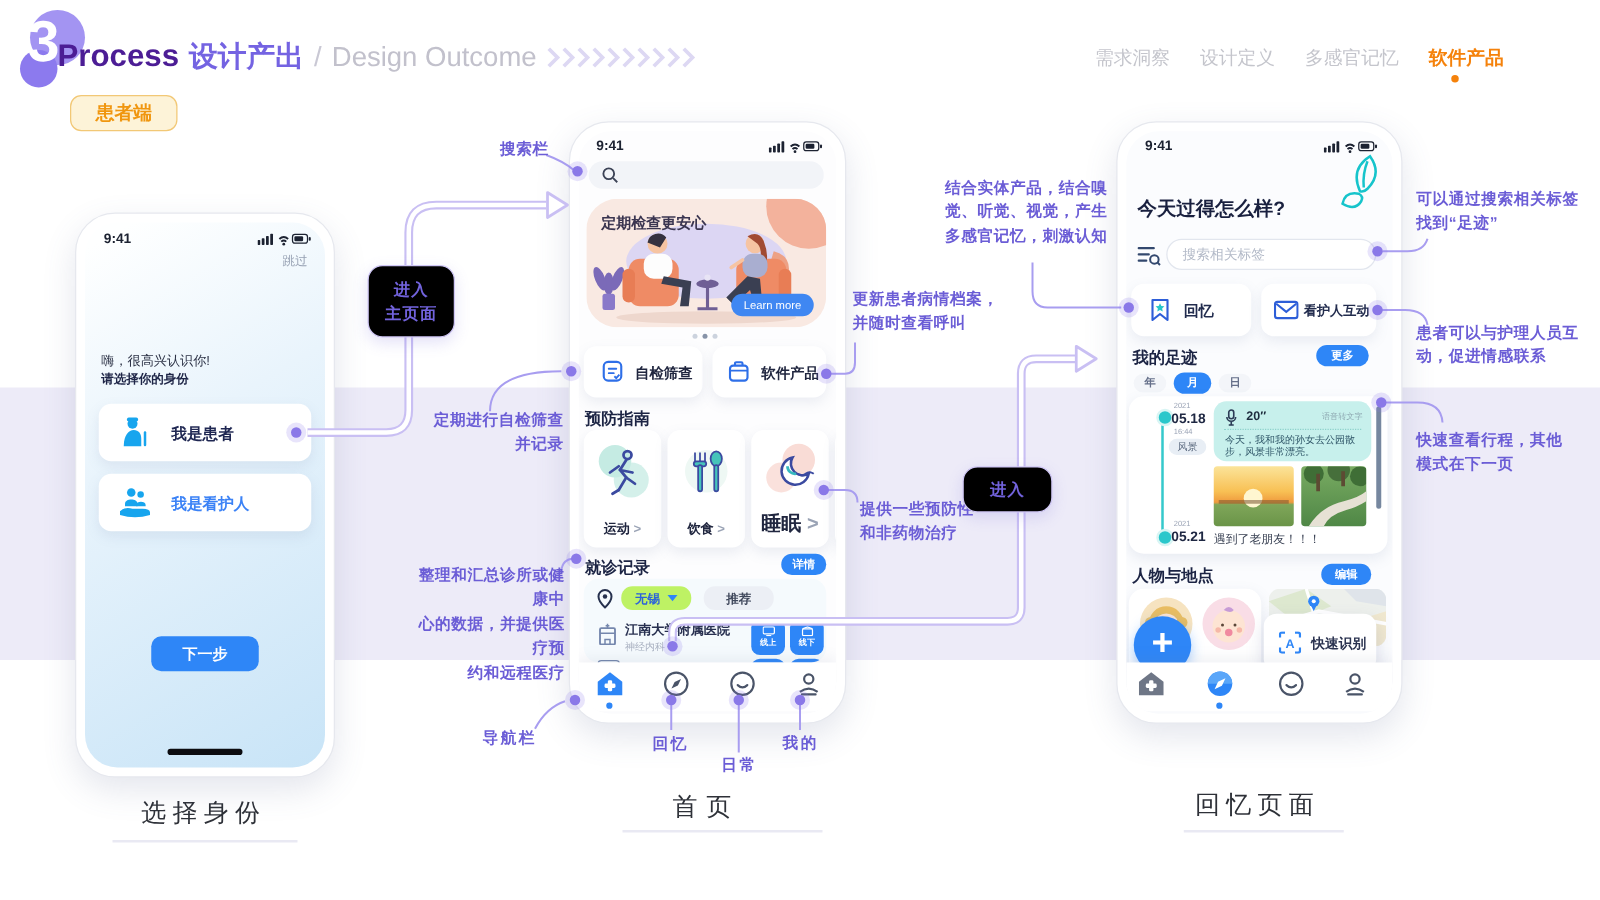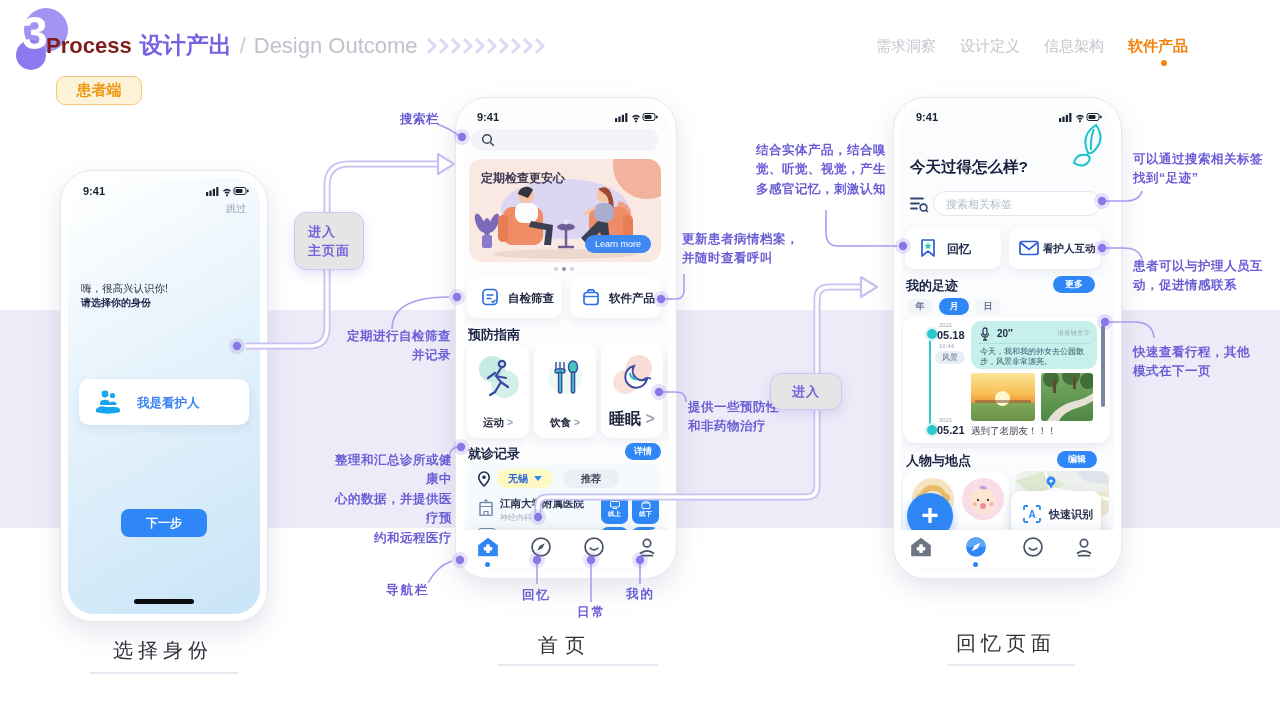--- a/index.html
+++ b/index.html
@@ -4,22 +4,22 @@
 <style>
   html,body{margin:0;padding:0}
   body{width:1280px;height:720px;position:relative;background:#ffffff;overflow:hidden;
        font-family:"Liberation Sans","DejaVu Sans",sans-serif;color:#222}
   .abs{position:absolute}
   .band{position:absolute;left:0;top:310px;width:1280px;height:218px;background:#edebf8;z-index:1}
   
   .ann{position:absolute;color:#6b5dd6;font-weight:bold;font-size:12.5px;line-height:1.55;
        white-space:pre-line;letter-spacing:.5px;z-index:40}
   .ann.r{text-align:right}
-  .annbox{position:absolute;background:#e5e5e5;border:1.5px solid #cfc6f5;border-radius:12px;color:#7263dd;
-       font-weight:bold;font-size:13px;display:flex;align-items:center;justify-content:center;
+  .annbox{position:absolute;background:#000000;border:1.5px solid #cfc6f5;border-radius:12px;color:#7263dd;
+       font-weight:bold;font-size:13px;text-align:center;display:flex;align-items:center;justify-content:center;
        box-shadow:0 4px 12px rgba(120,110,220,.20);z-index:40;white-space:pre-line;line-height:1.5;letter-spacing:1px}
   
   .phone{position:absolute;background:#fff;border:1px solid #e6e8ee;border-radius:32px;
        box-shadow:0 10px 26px rgba(90,100,140,.16);z-index:10}
   .screen{position:absolute;left:7px;top:7px;right:7px;bottom:7px;border-radius:26px;overflow:hidden;background:#fdfdfe}
   .time{position:absolute;font-size:11px;font-weight:bold;color:#1c2231}
   .card{position:absolute;background:#fff;border-radius:10px;box-shadow:0 4px 10px rgba(110,120,160,.13)}
   .bluebtn{position:absolute;background:#2e86f7;color:#fff;border:none;border-radius:8px;font-weight:bold;
        font-family:inherit;display:flex;align-items:center;justify-content:center}
   .pill{position:absolute;background:#2e86f7;color:#fff;border:none;border-radius:9px;font-size:9px;
@@ -43,21 +43,21 @@
 <body>
 
 <div class="band"></div>
 
 <div class="abs" style="left:14px;top:6px;width:60px;height:66px;z-index:5">
   <div class="abs" style="left:10px;top:2px;width:44px;height:44px;border-radius:50%;background:#a394f2"></div>
   <div class="abs" style="left:2px;top:34px;width:30px;height:30px;border-radius:50%;background:#8c7aee"></div>
   <div class="abs" style="left:8px;top:0px;font-size:46px;font-weight:bold;color:#fff">3</div>
 </div>
 <div class="abs" style="left:46px;top:30px;z-index:6;display:flex;align-items:baseline;gap:8px">
-  <span style="font-size:22px;color:#7f1d1d;font-weight:bold">Process</span>
+  <span style="font-size:25px;color:#4c1d95;font-weight:bold">Process</span>
   <span style="font-size:23px;color:#7463e2;font-weight:bold">设计产出</span>
   <span style="font-size:22px;color:#c9c8d4">/</span>
   <span style="font-size:22px;color:#c2c1cc">Design Outcome</span>
   <svg width="126" height="18" viewBox="0 0 126 18" style="align-self:center">
     <g stroke="#ddd8f3" stroke-width="3" fill="none">
       <path d="M2 2 L9 9 L2 16"></path>
         <path d="M14 2 L21 9 L14 16"></path>
         <path d="M26 2 L33 9 L26 16"></path>
       <path d="M38 2 L45 9 L38 16"></path>
         <path d="M50 2 L57 9 L50 16"></path>
@@ -65,21 +65,21 @@
       <path d="M74 2 L81 9 L74 16"></path>
         <path d="M86 2 L93 9 L86 16"></path>
         <path d="M98 2 L105 9 L98 16"></path>
         <path d="M110 2 L117 9 L110 16"></path>
     </g>
   </svg>
 </div>
 <div class="abs" style="left:876px;top:37px;z-index:6;display:flex;gap:24px;font-size:15px;color:#c4c5cc">
   <span>需求洞察</span>
   <span>设计定义</span>
-  <span>信息架构</span>
+  <span>多感官记忆</span>
   <span style="color:#f5820b;font-weight:bold">软件产品</span>
 </div>
 <div class="abs" style="left:1161px;top:60px;width:6px;height:6px;border-radius:50%;background:#f5820b;z-index:6"></div>
 <div class="abs" style="left:56px;top:76px;width:84px;height:27px;background:#fdf3d8;border:1.5px solid #f2c876;border-radius:9px;
             display:flex;align-items:center;justify-content:center;z-index:5">
   <span style="color:#f0960f;font-weight:bold;font-size:15px">患者端</span>
 </div>
 
 <div class="phone" style="left:60px;top:170px;width:206px;height:450px">
   <div class="screen" style="background:linear-gradient(150deg,#feffff 4%,#e9f4fc 38%,#c8e4f7 100%)">
@@ -93,20 +93,29 @@
       <path d="M19 8.3 Q21 6.5 23 8.3" fill="none" stroke="#1c2231" stroke-width="1.5"></path>
       <circle cx="21" cy="10.3" r="1.1" fill="#1c2231"></circle>
       <rect x="28" y="2.5" width="12" height="7" rx="2" fill="none" stroke="#1c2231"></rect>
       <rect x="29.5" y="4" width="7" height="4" rx="1" fill="#1c2231"></rect>
         <rect x="41" y="4.5" width="1.6" height="3" rx=".8" fill="#1c2231"></rect>
     </svg>
     <div class="abs" style="right:14px;top:24px;font-size:10px;color:#97a1b3">跳过</div>
     <div class="abs" style="left:13px;top:104px;font-size:10.5px;color:#2c3246">嗨，很高兴认识你!</div>
     <div class="abs" style="left:13px;top:118px;font-size:10px;font-weight:bold;color:#1e2547">请选择你的身份</div>
 
+    <div class="card" style="left:11px;top:145px;width:170px;height:46px">
+      <svg viewBox="0 0 26 26" width="26" height="26" style="position:absolute;left:16px;top:10px">
+        <circle cx="11" cy="6" r="4" fill="#17a5ee"></circle>
+        <rect x="6.5" y="1" width="9" height="3" rx="1.5" fill="#17a5ee"></rect>
+        <path d="M4 24 C4 15 8 11 12 11 C16 11 18 14 18 18 L18 24 Z" fill="#17a5ee"></path>
+        <rect x="20" y="12" width="2" height="12" rx="1" fill="#17a5ee"></rect>
+      </svg>
+      <span style="position:absolute;left:58px;top:16px;font-size:12.5px;font-weight:bold;color:#1f2752">我是患者</span>
+    </div>
     <div class="card" style="left:11px;top:201px;width:170px;height:46px">
       <svg viewBox="0 0 28 26" width="28" height="26" style="position:absolute;left:15px;top:10px">
         <circle cx="11" cy="5" r="3.4" fill="#17a5ee"></circle>
           <circle cx="18.5" cy="6.5" r="2.6" fill="#17a5ee"></circle>
         <path d="M6 14 C6 9.5 16 9.5 16 14 L16 16 H6 Z" fill="#17a5ee"></path>
         <path d="M15 15 C15 11.5 22.5 11.5 22.5 15 L22.5 16 H15 Z" fill="#17a5ee"></path>
         <path d="M2 20 Q6 16 12 18 L20 18 Q26 18 26 21 L26 23 Q14 26.5 2 23 Z" fill="#17a5ee"></path>
       </svg>
       <span style="position:absolute;left:58px;top:16px;font-size:12.5px;font-weight:bold;color:#3b82f6">我是看护人</span>
     </div>
@@ -136,21 +145,21 @@
         <rect x="41" y="4.5" width="1.6" height="3" rx=".8" fill="#1c2231"></rect>
     </svg>
 
     <div class="abs" style="left:8px;top:24px;width:188px;height:22px;border-radius:13px;background:#f2f4f8">
       <svg width="14" height="14" viewBox="0 0 14 14" style="position:absolute;left:10px;top:4px">
         <circle cx="6" cy="6" r="4.3" fill="none" stroke="#3c4356" stroke-width="1.5"></circle>
           <path d="M9.5 9.5 L12.8 12.8" stroke="#3c4356" stroke-width="1.5"></path>
       </svg>
     </div>
 
-    <div class="abs" style="left:6px;top:54px;width:192px;height:103px;border-radius:13px;overflow:hidden">
+    <div class="abs" style="left:6px;top:54px;width:192px;height:103px;border-radius:25px;overflow:hidden">
       <svg viewBox="0 0 192 103" width="192" height="103">
         <rect width="192" height="103" fill="#f9e9e2"></rect>
         <circle cx="178" cy="6" r="34" fill="#f3b29c"></circle>
         <ellipse cx="96" cy="50" rx="64" ry="30" fill="#dcd6f3"></ellipse>
         <path d="M150 42 q16 4 11 22 q-13 2 -15 -9 Z" fill="#eda185"></path>
         <g fill="#7b6ab8">
             <ellipse cx="18" cy="68" rx="4" ry="9"></ellipse>
             <ellipse cx="25" cy="64" rx="4" ry="10" transform="rotate(22 25 64)"></ellipse>
             <ellipse cx="11" cy="64" rx="4" ry="10" transform="rotate(-22 11 64)"></ellipse>
           </g>
@@ -251,21 +260,21 @@
     <div class="sect" style="left:5px;top:340px">就诊记录</div>
     <button class="pill" style="left:162px;top:338px;width:36px;height:17px">
       <span>详情</span>
     </button>
 
     <div class="abs" style="left:4px;top:358px;width:194px;height:67px;background:#f5fafd;border-radius:12px;overflow:hidden">
       <svg viewBox="0 0 14 16" width="14" height="16" style="position:absolute;left:10px;top:8px">
         <path d="M7 1 a5.2 5.2 0 0 1 5.2 5.2 C12.2 10 7 15 7 15 S1.8 10 1.8 6.2 A5.2 5.2 0 0 1 7 1 Z" fill="none" stroke="#26314e" stroke-width="1.6"></path>
         <circle cx="7" cy="6.2" r="1.8" fill="#26314e"></circle>
       </svg>
-      <div class="chip" style="left:30px;top:6px;width:56px;height:19px;background:#fef9c3;color:#2c63d9;gap:6px">
+      <div class="chip" style="left:30px;top:6px;width:56px;height:19px;background:#bef264;color:#2c63d9;gap:6px">
         <span>无锡</span>
         <span style="width:0;height:0;border-left:4px solid transparent;border-right:4px solid transparent;border-top:5px solid #2e86f7"></span>
       </div>
       <div class="chip" style="left:96px;top:6px;width:56px;height:19px;background:#eceff5;color:#40485c">
         <span>推荐</span>
       </div>
       <svg viewBox="0 0 16 18" width="16" height="18" style="position:absolute;left:11px;top:35px">
         <rect x="2" y="4.5" width="12" height="13" rx="1" fill="none" stroke="#7587ad" stroke-width="1.5"></rect>
         <path d="M2 8.5 H14 M6 17.5 V13.5 H10 V17.5" stroke="#7587ad" stroke-width="1.2" fill="none"></path>
         <path d="M8 1 V4.5 M6.5 2.6 H9.5" stroke="#7587ad" stroke-width="1.2"></path>

